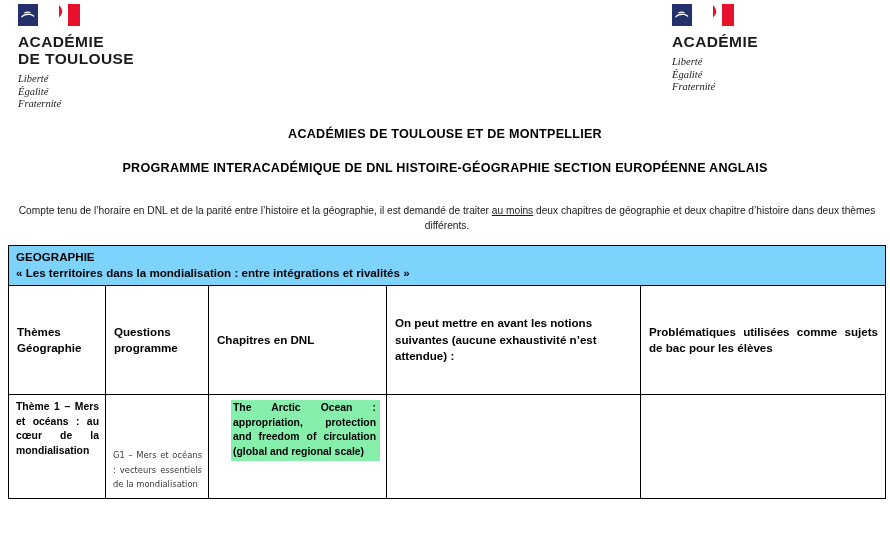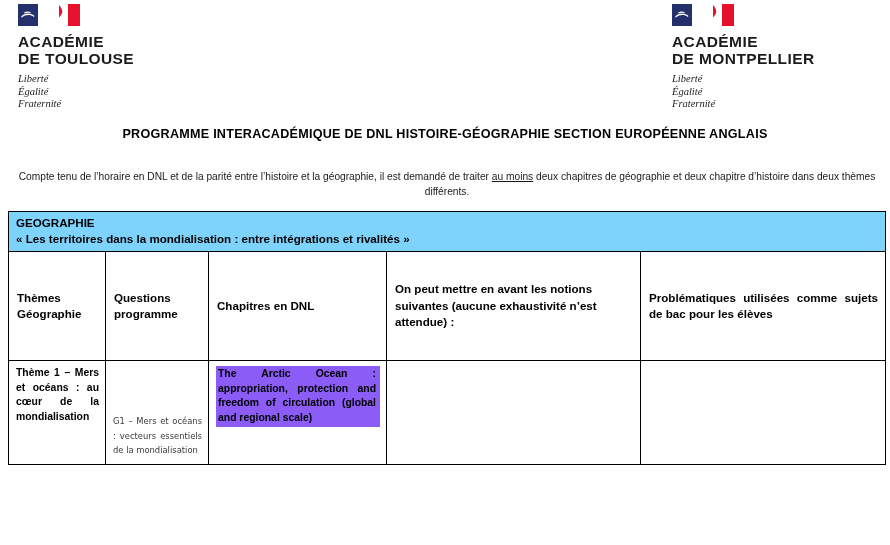--- a/index.html
+++ b/index.html
@@ -159,23 +159,24 @@
     text-align: justify;
     margin-top: 48px;
   }
   .c3 {
     font-weight: bold;
     font-size: 10.4px;
     line-height: 14.6px;
     text-align: justify;
   }
   .c3 .hl {
-    background: #8b5cf6;
+    background: #86efac;
     display: block;
     padding: 1px 4px 2px 2px;
+    margin-left: 15px;
   }
 </style>
 </head>
 <body>
 
 <div class="logo-row">
 
   <div class="logo logo-toulouse">
     <div class="flag">
       <div class="flag-blue">
@@ -209,31 +210,31 @@
         </svg>
       </div>
       <div class="flag-white"></div>
       <div class="flag-red">
         <svg class="profile" viewBox="0 0 14 22" xmlns="http://www.w3.org/2000/svg">
           <path d="M14 0 L4 0 C6.5 2 8 4.5 8.2 7 C8.4 9.5 7 11.5 5.2 13.2 C3.4 14.9 1.6 16.6 1 19 L0 22 L14 22 Z" fill="#ffffff"></path>
         </svg>
       </div>
     </div>
     <div class="logo-name">ACADÉMIE</div>
-    <div class="logo-name">DE MONTPELLIER</div>
     <div class="logo-motto">
       <div>Liberté</div>
       <div>Égalité</div>
       <div>Fraternité</div>
     </div>
   </div>
 
 </div>
 
 <div class="titles">
+  <div class="title-line t1">ACADÉMIES  DE TOULOUSE  ET  DE MONTPELLIER</div>
   <div class="title-line t2">PROGRAMME  INTERACADÉMIQUE  DE DNL HISTOIRE-GÉOGRAPHIE  SECTION EUROPÉENNE ANGLAIS</div>
 </div>
 
 <div class="intro"><span>Compte tenu de l’horaire en DNL et de la parité entre l’histoire et la géographie, il est demandé de traiter </span><u>au moins</u><span> deux chapitres de géographie et deux chapitre d’histoire dans deux thèmes différents.</span></div>
 
 <div class="tbl-wrap">
   <table class="prog">
     <colgroup>
       <col style="width:97px">
       <col style="width:103px">

